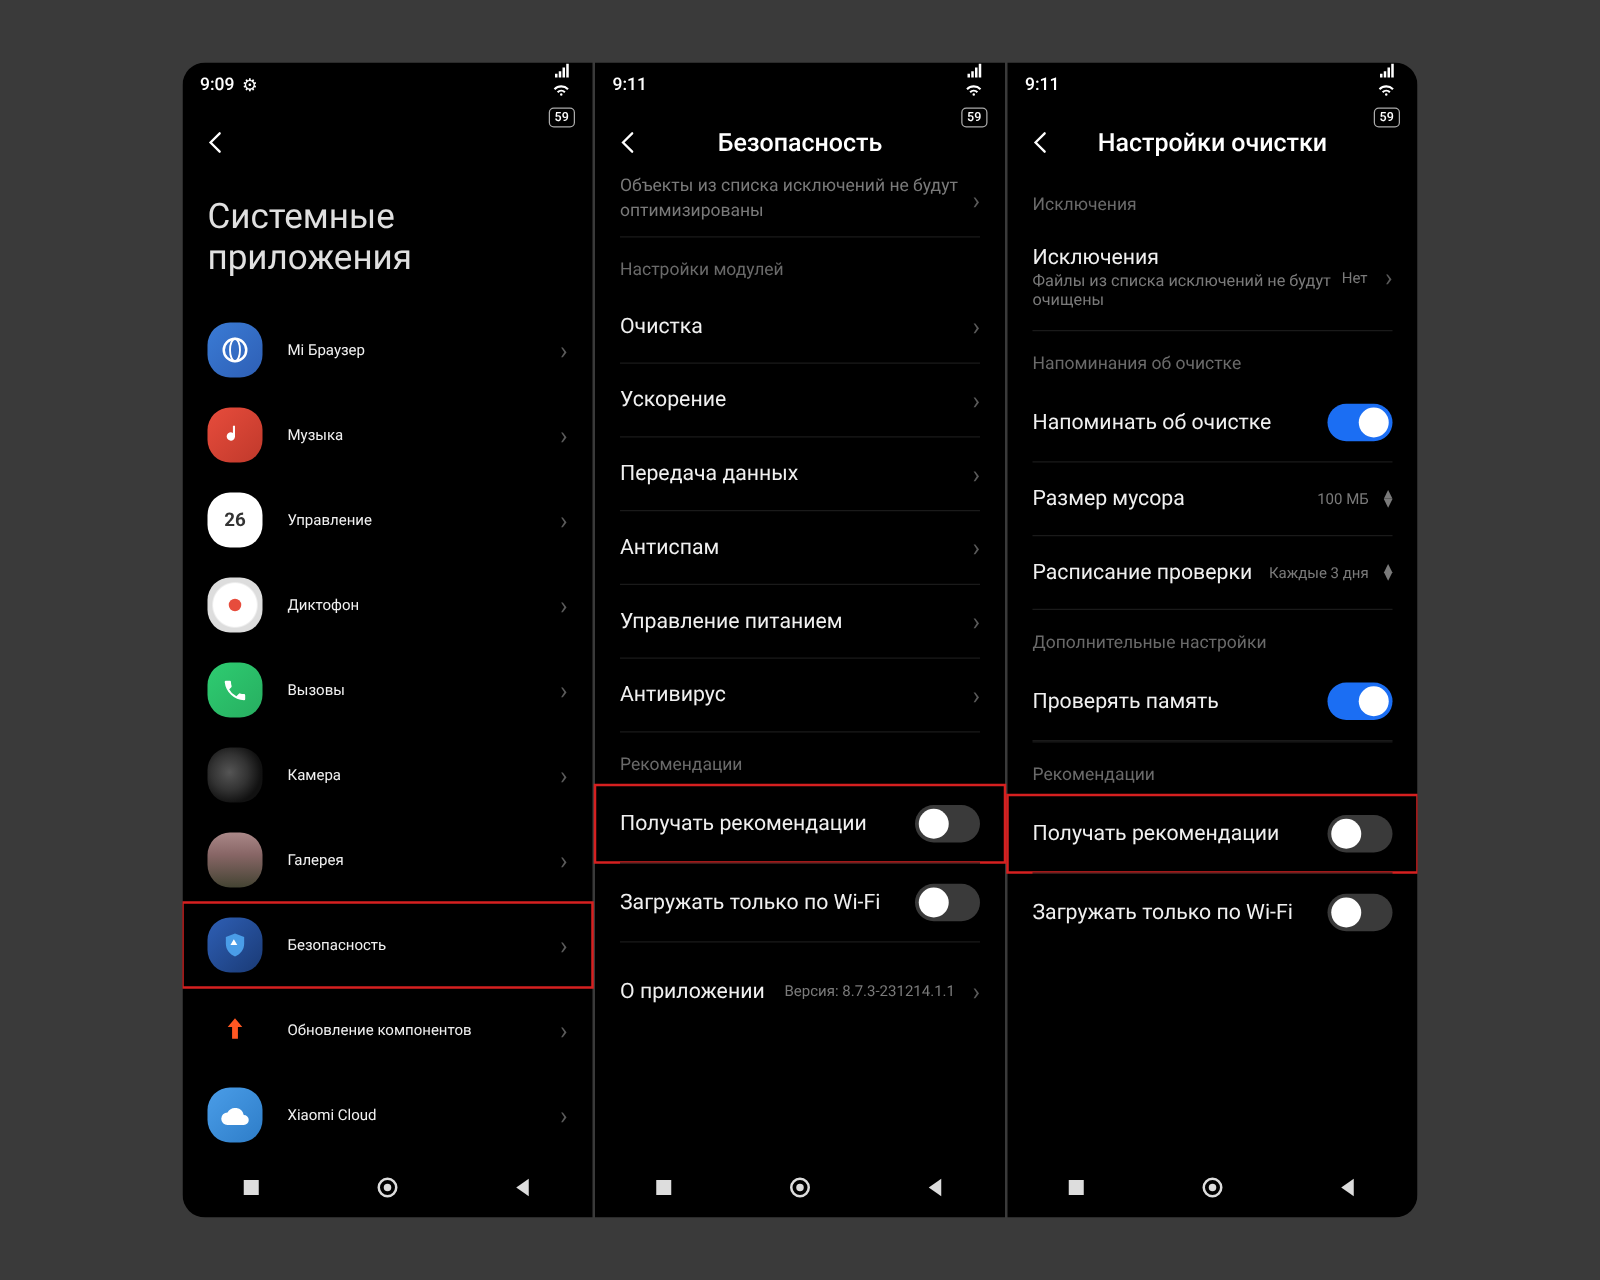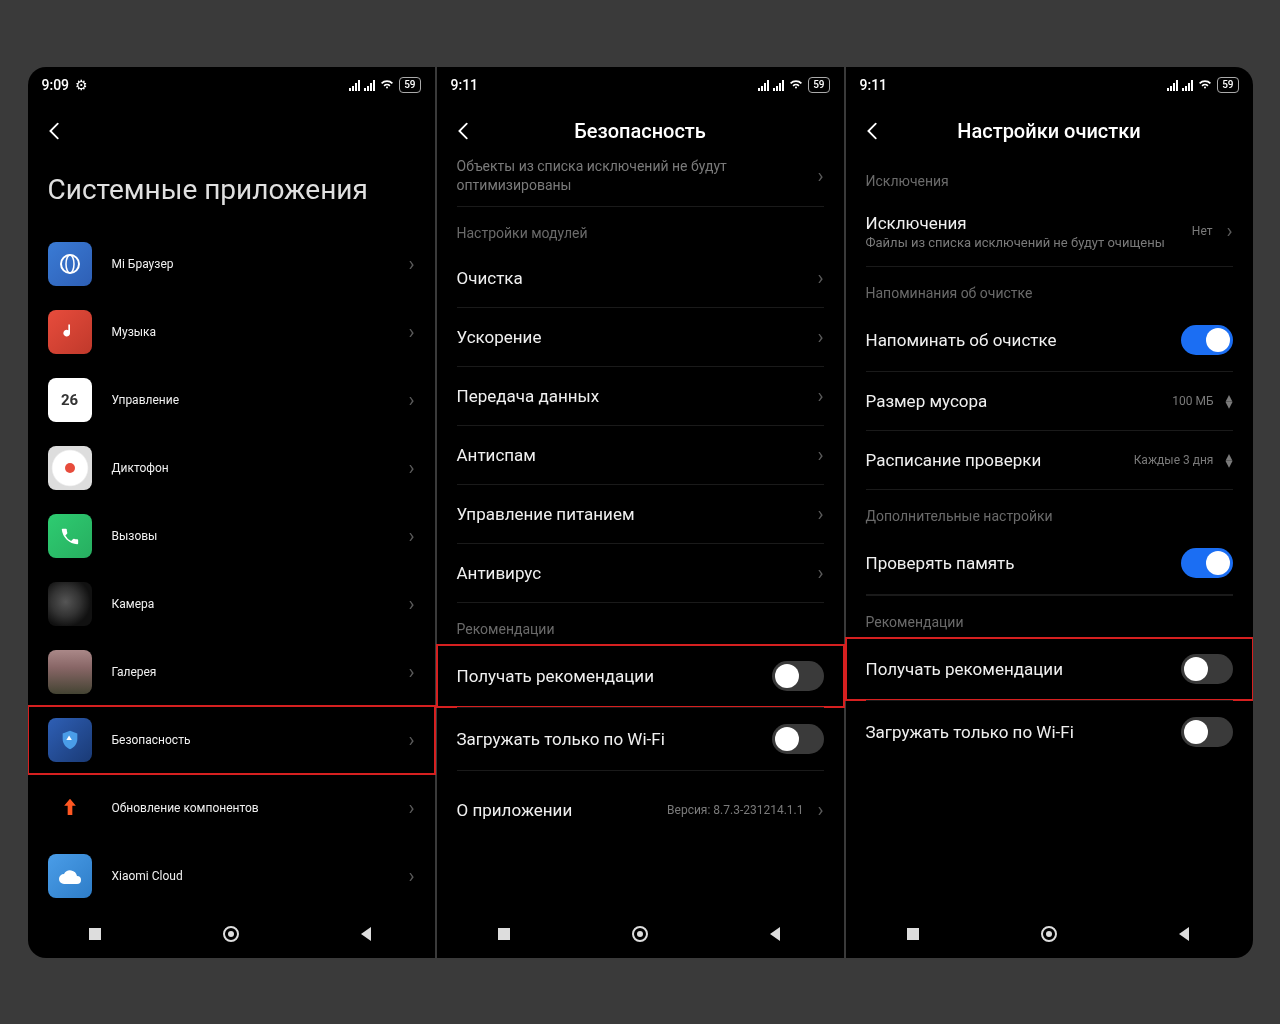--- a/index.html
+++ b/index.html
@@ -8,21 +8,21 @@
   font-family: -apple-system, BlinkMacSystemFont, "Segoe UI", Roboto, sans-serif;
   display: flex;
   justify-content: center;
   align-items: center;
   min-height: 100vh;
   padding: 20px;
 }
 .container {
   display: flex;
   gap: 2px;
-  width: 1225px;
+  width: 988px;
   border-radius: 18px;
   overflow: hidden;
 }
 .phone {
   width: 408px;
   background: #000;
   color: #fff;
   display: flex;
   flex-direction: column;
   position: relative;
@@ -30,21 +30,21 @@
 .status-bar {
   height: 36px;
   display: flex;
   align-items: center;
   justify-content: space-between;
   padding: 0 14px;
   font-size: 14px;
   font-weight: 500;
 }
 .status-left { display: flex; align-items: center; gap: 6px; }
-.status-right { display: flex; align-items: center; gap: 4px; }
+.status-right { display: flex; align-items: center; gap: 4px; flex-direction: column; }
 .sig { display: inline-flex; align-items: flex-end; gap: 1px; height: 12px; }
 .sig span { width: 2px; background: #fff; }
 .sig span:nth-child(1){height:3px}.sig span:nth-child(2){height:5px}.sig span:nth-child(3){height:8px}.sig span:nth-child(4){height:11px}
 .batt { border: 1px solid #aaa; border-radius: 4px; padding: 0 4px; font-size: 10px; display:inline-flex;align-items:center;height:16px;}
 .header {
   display: flex;
   align-items: center;
   padding: 12px 16px 8px;
   min-height: 52px;
 }
@@ -69,21 +69,21 @@
 }
 .list { padding: 0 0; }
 .list-item {
   display: flex;
   align-items: center;
   padding: 12px 20px;
   min-height: 68px;
   position: relative;
 }
 .app-icon {
-  width: 44px; height: 44px; border-radius: 8px;
+  width: 44px; height: 44px; border-radius: 18px;
   display: flex; align-items: center; justify-content: center;
   font-size: 20px; font-weight: bold; margin-right: 20px;
   flex-shrink: 0;
 }
 .item-label { flex: 1; font-size: 12px; color: #f0f0f0; }
 .item-sub { font-size: 13px; color: #7a7a7a; margin-top: 2px; }
 .item-value { font-size: 12px; color: #7a7a7a; margin-right: 6px; }
 .chev { color: #5a5a5a; font-size: 20px; margin-left: 8px;}
 .updown { color: #7a7a7a; font-size: 14px; margin-left: 6px; display:flex; flex-direction:column; line-height:7px;}
 .section-header {

